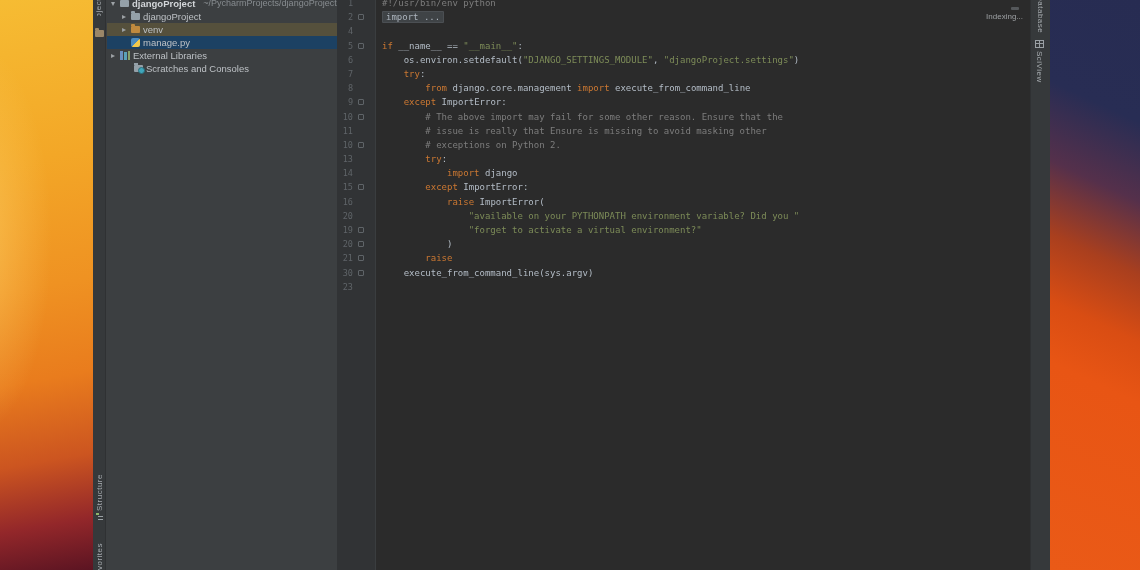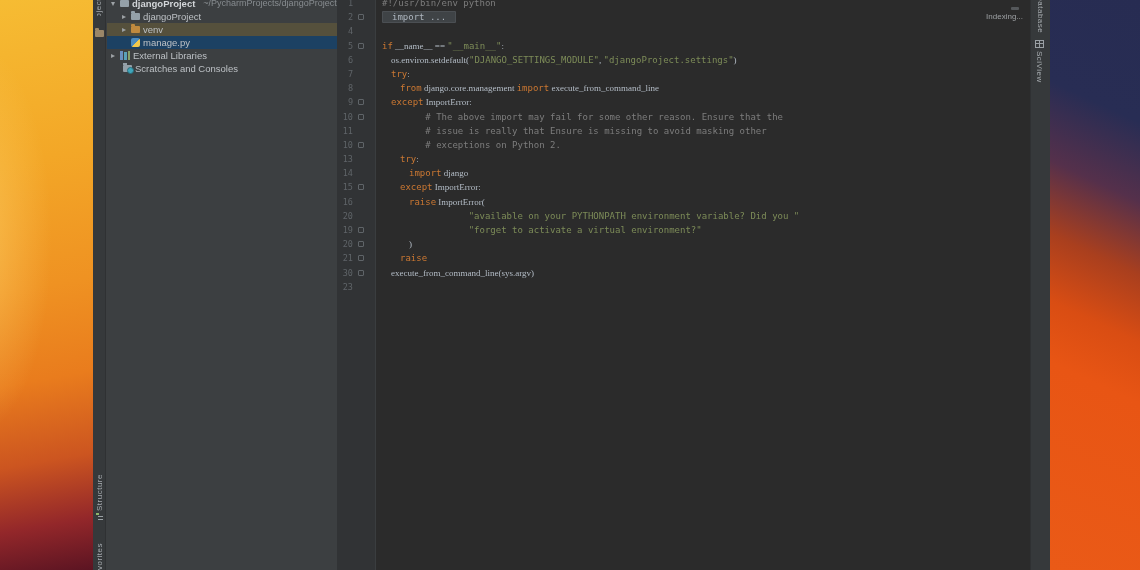--- a/index.html
+++ b/index.html
@@ -100,22 +100,22 @@
   .code-line { position:relative; height:14.2px; line-height:14.2px;
     font-family:"DejaVu Sans Mono", monospace; font-size:9px; white-space:pre; }
   .ln { position:absolute; left:0; width:16px; text-align:right; color:#5f6468; font-size:8.5px;
     font-family:"DejaVu Sans Mono", monospace; }
   .foldbox { position:absolute; left:21px; top:4px; width:6px; height:6px;
     border:1px solid #5f6468; border-radius:1px; background:#313335; }
   .code-text { position:absolute; left:45px; }
   .seg-k  { color:var(--keyword); }
   .seg-s  { color:var(--string); }
   .seg-cm { color:var(--comment); }
-  .seg-d  { color:var(--fg);font-family:Liberation Serif, serif; }
-  .seg-fold { color:#aeb6bf; background:#3f4346; border:1px solid #4b4f53; padding:0 9px; border-radius:1px; }
+  .seg-d  { color:var(--fg); }
+  .seg-fold { color:#aeb6bf; background:#3f4346; border:1px solid #4b4f53; padding:0 3px; border-radius:1px; }
 
   #indexing { position:absolute; top:12px; right:7px; font-size:8px; color:#9da0a3; }
   #scroll-mark { position:absolute; top:7px; right:11px; width:8px; height:3px; background:#55585b; border-radius:1px; }
 </style>
 </head>
 <body>
 
 <div id="stage">
 
   <div class="wallpaper" id="wall-left"></div>
@@ -157,21 +157,21 @@
         <div class="tree-row selected" style="top: 35.5px; padding-left: 13px;">
           <span class="chev"></span>
           <span class="t-icon icon-python"></span>
           <span>manage.py</span>
         </div>
         <div class="tree-row" style="top: 48.5px; padding-left: 2px;">
           <span class="chev">▸</span>
           <span class="t-icon icon-libraries"></span>
           <span>External Libraries</span>
         </div>
-        <div class="tree-row" style="top: 61.5px; padding-left: 5px;">
+        <div class="tree-row" style="top: 61.5px; padding-left: 16px;">
           <span class="chev"></span>
           <span class="t-icon icon-scratches"></span>
           <span>Scratches and Consoles</span>
         </div>
       </div>
 
     <div id="editor">
       <div id="gutter-bg"></div>
       <div id="code">
           <div class="code-line"><span class="ln">1</span><span class="code-text"><span class="seg-cm">#!/usr/bin/env python</span></span></div>

